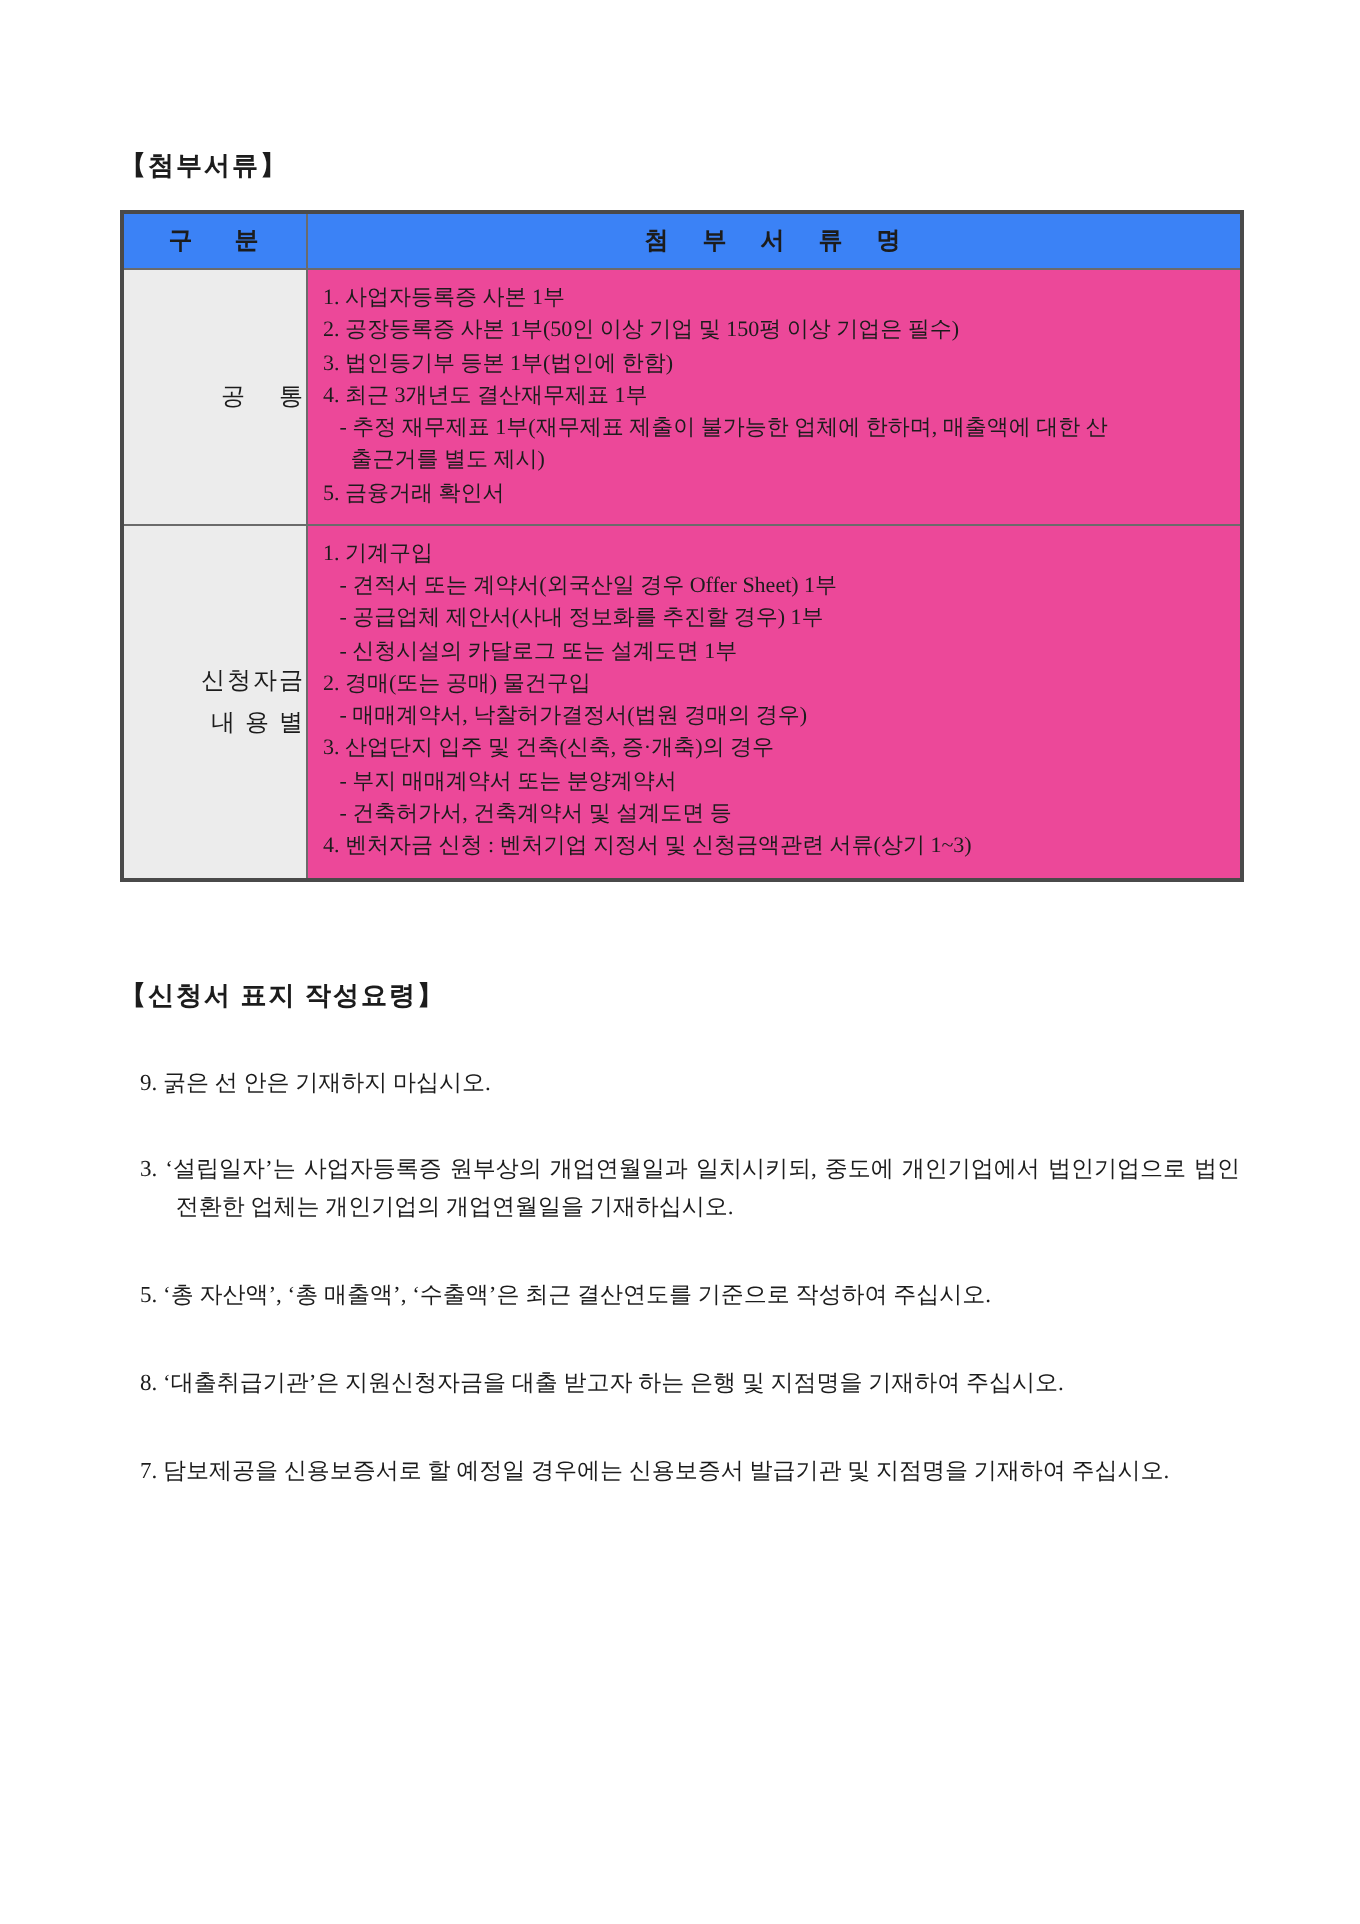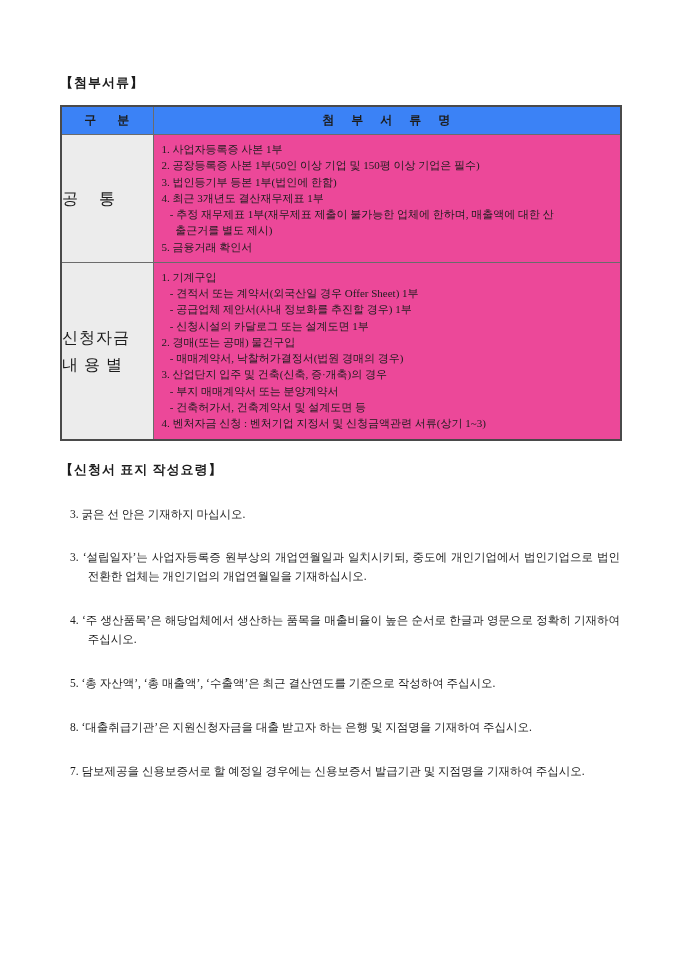--- a/index.html
+++ b/index.html
@@ -36,38 +36,38 @@
     font-size: 12px;
     font-weight: bold;
     padding: 5px 4px;
     text-align: center;
     letter-spacing: 1px;
     white-space: pre;
   }
   td.cat-cell {
     background: #ececec;
     width: 92px;
-    text-align: left;
+    text-align: right;
     vertical-align: middle;
-    font-size: 16px;
+    font-size: 12px;
     font-weight: normal;
     white-space: pre-line;
     line-height: 1.7;
     letter-spacing: 1px;
   }
   td.content-cell {
     padding: 6px 8px 7px 8px;
     font-size: 11px;
     line-height: 1.48;
     white-space: pre-wrap;
     vertical-align: top;
     background: #ec4899;
   }
   .guidelines {
-    margin-top: 20px;
+    margin-top: 48px;
   }
   .guidelines .section-title {
     margin-bottom: 26px;
   }
   .instruction {
     font-size: 11.5px;
     line-height: 1.65;
     margin: 0 2px 25px 10px;
     padding-left: 1.55em;
     text-indent: -1.55em;
@@ -113,21 +113,20 @@
    - 부지 매매계약서 또는 분양계약서
    - 건축허가서, 건축계약서 및 설계도면 등
 4. 벤처자금 신청 : 벤처기업 지정서 및 신청금액관련 서류(상기 1~3)</td>
       </tr>
     </tbody>
   </table>
 
   <div class="guidelines">
     <div class="section-title">【신청서 표지 작성요령】</div>
 
-    <div class="instruction">3. 굵은 선 안은 기재하지 마십시오.</div>
+    <div class="instruction">9. 굵은 선 안은 기재하지 마십시오.</div>
     <div class="instruction">3. ‘설립일자’는 사업자등록증 원부상의 개업연월일과 일치시키되, 중도에 개인기업에서 법인기업으로 법인 전환한 업체는 개인기업의 개업연월일을 기재하십시오.</div>
-    <div class="instruction">4. ‘주 생산품목’은 해당업체에서 생산하는 품목을 매출비율이 높은 순서로 한글과 영문으로 정확히 기재하여 주십시오.</div>
     <div class="instruction">5. ‘총 자산액’, ‘총 매출액’, ‘수출액’은 최근 결산연도를 기준으로 작성하여 주십시오.</div>
     <div class="instruction">8. ‘대출취급기관’은 지원신청자금을 대출 받고자 하는 은행 및 지점명을 기재하여 주십시오.</div>
     <div class="instruction">7. 담보제공을 신용보증서로 할 예정일 경우에는 신용보증서 발급기관 및 지점명을 기재하여 주십시오.</div>
   </div>
 
 </div>
 
 </body></html>

